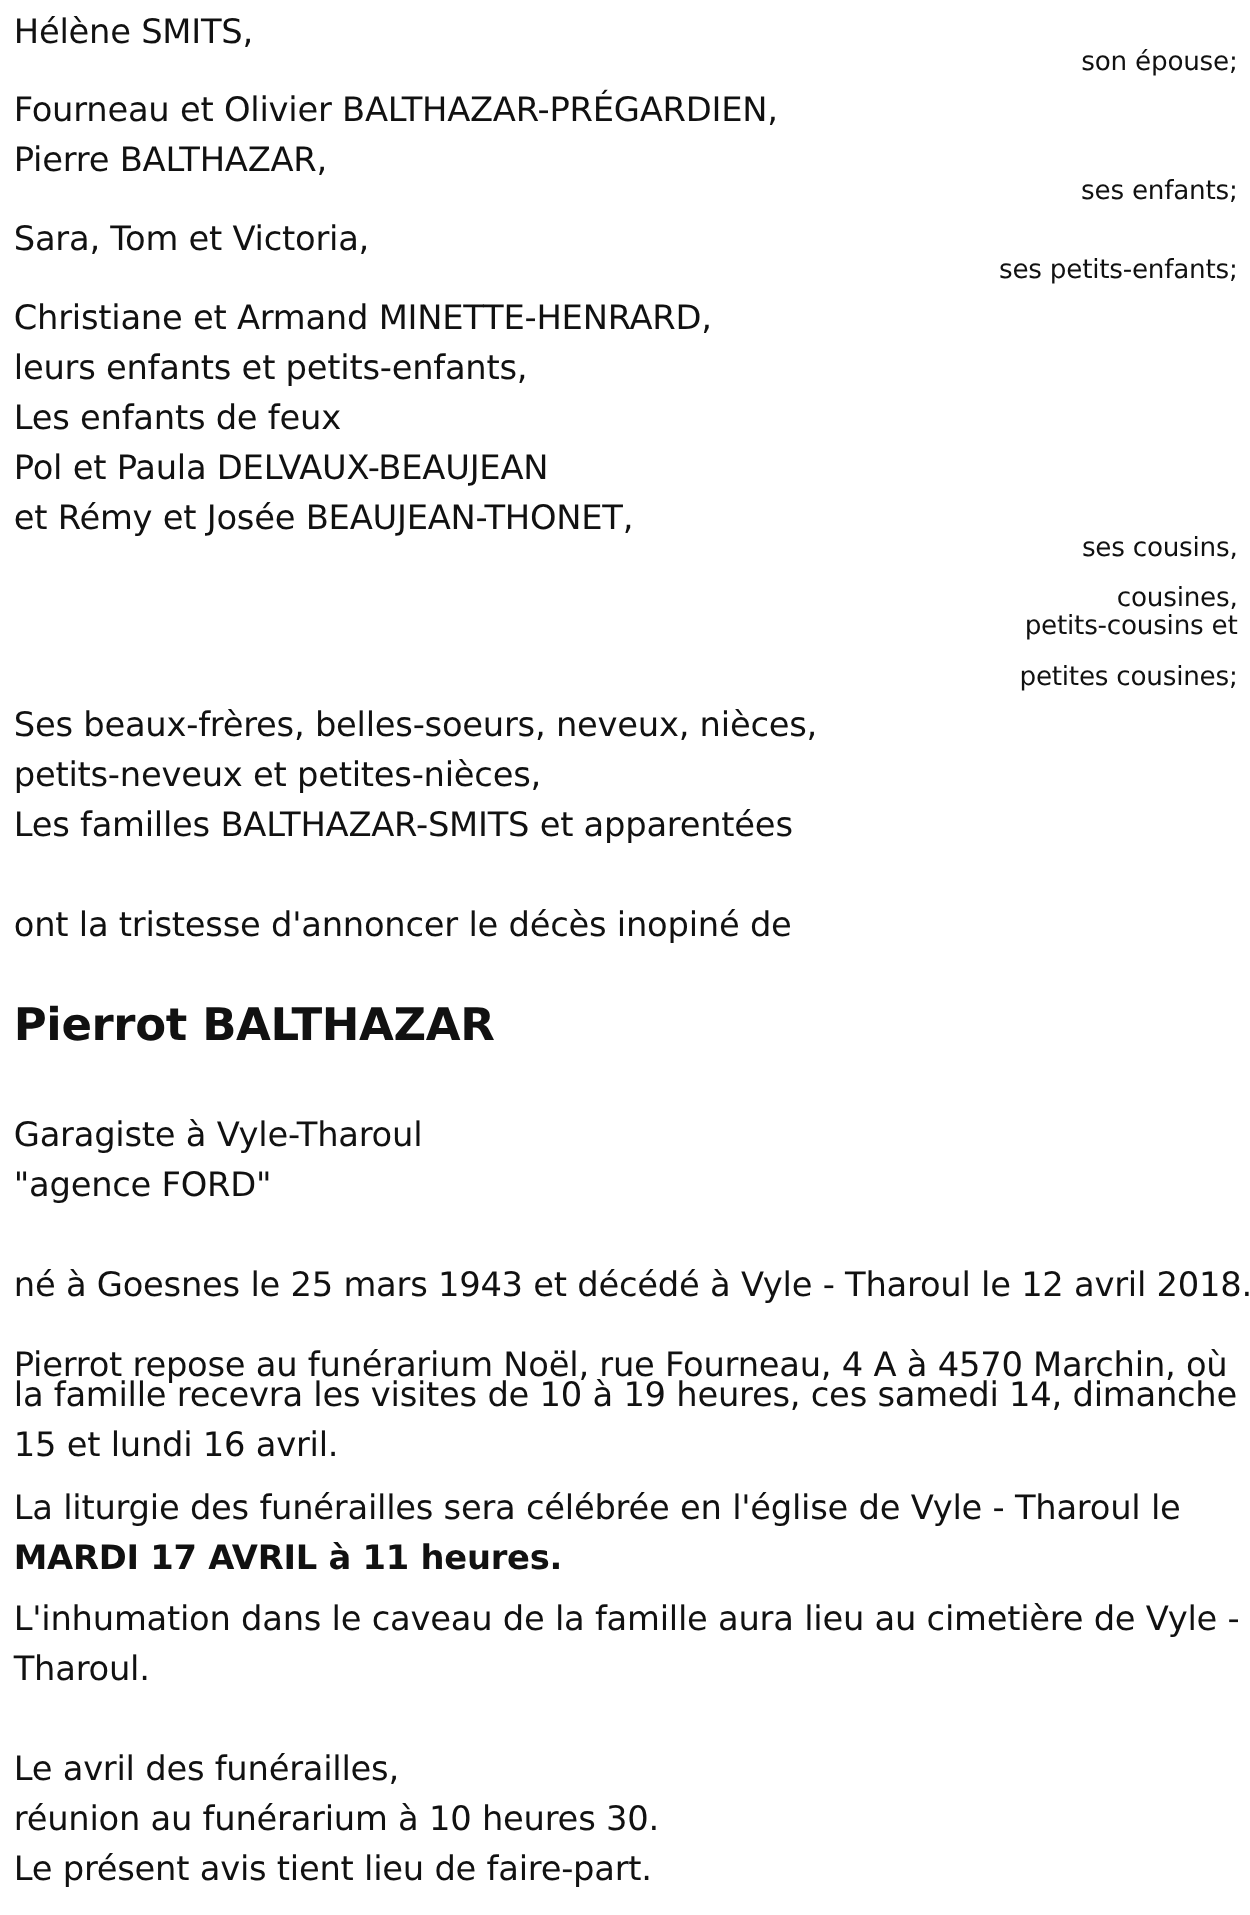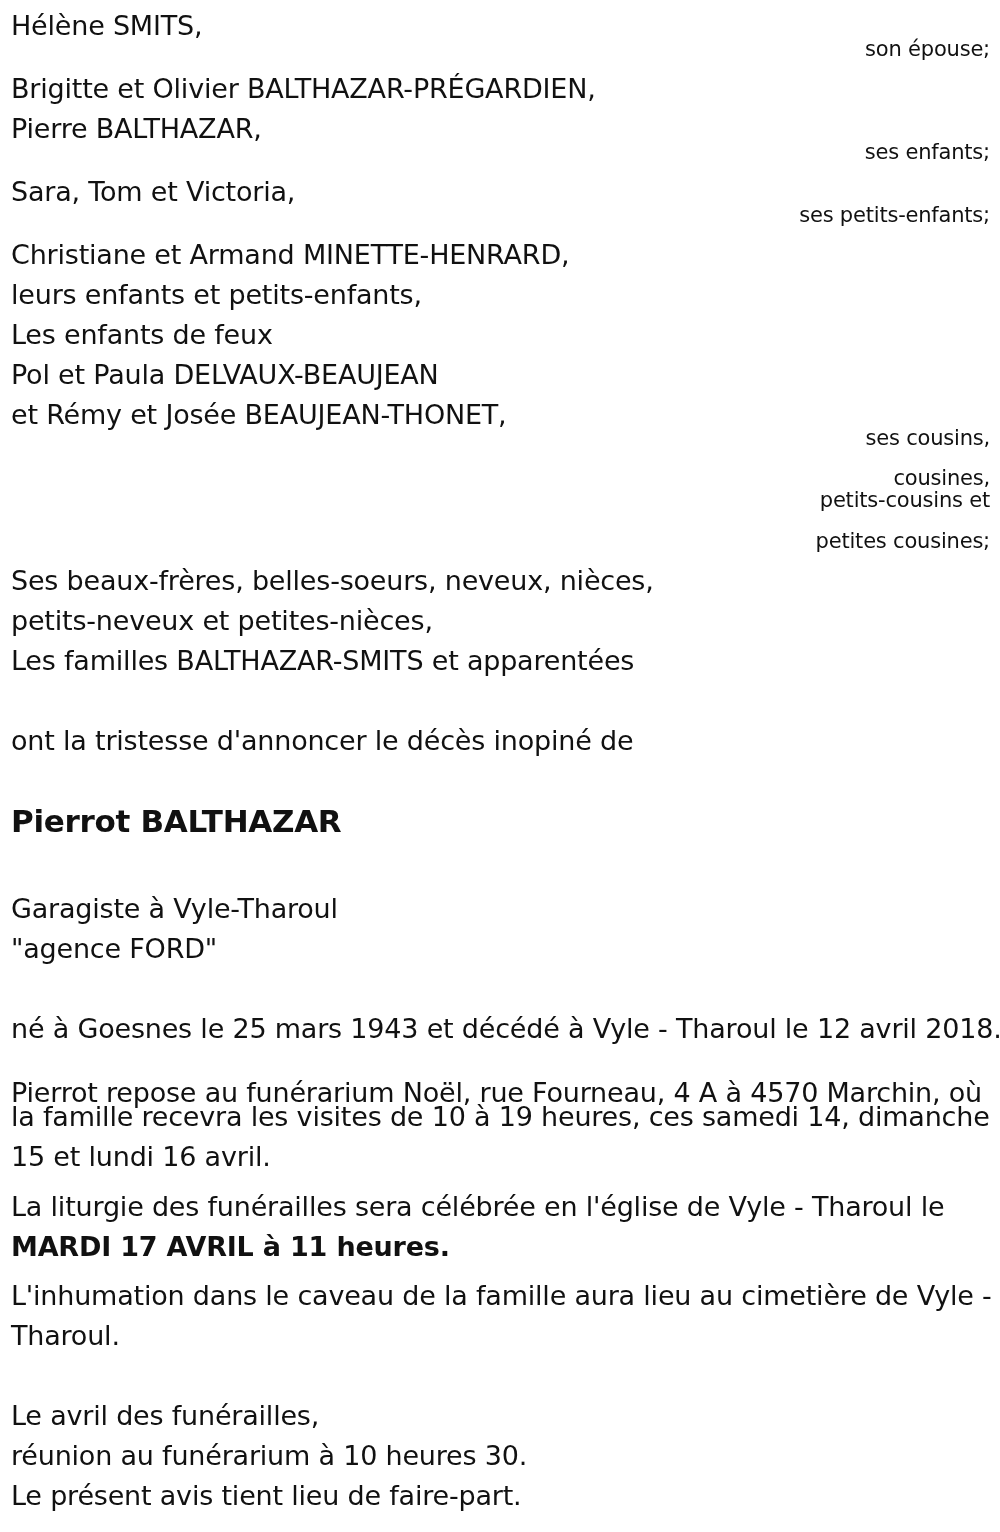--- a/index.html
+++ b/index.html
@@ -4,32 +4,32 @@
 <style>
   html, body { margin: 0; padding: 0; background: #ffffff; }
   body {
     width: 1000px; height: 1532px; position: relative; overflow: hidden;
     font-family: "DejaVu Sans", sans-serif; color: #111111;
     font-size: 23px;
   }
   .doc { position: absolute; left: 11px; top: 0; width: 979px; }
   .line { position: absolute; left: 0; white-space: nowrap; line-height: 30px; font-size: 27px; letter-spacing: -0.2px; }
   .rel { position: absolute; right: 0; white-space: nowrap; line-height: 26px; font-size: 21px; text-align: right; letter-spacing: -0.2px; }
-  .name { position: absolute; left: 0; font-weight: bold; font-size: 31px; line-height: 40px; letter-spacing: -0.3px; }
+  .name { position: absolute; left: 0; font-weight: bold; font-size: 36px; line-height: 40px; letter-spacing: -0.3px; }
   .bold { font-weight: bold; }
 </style>
 </head>
 <body>
 
 <div class="doc">
 
   <div class="line" style="top:11px">Hélène SMITS,</div>
   <div class="rel" style="top:36px">son épouse;</div>
 
-  <div class="line" style="top:74px">Brigitte et Olivier BALTHAZAR-PRÉGARDIEN,</div>
+  <div class="line" style="top:74px">Fourneau et Olivier BALTHAZAR-PRÉGARDIEN,</div>
   <div class="line" style="top:114px">Pierre BALTHAZAR,</div>
   <div class="rel" style="top:139px">ses enfants;</div>
 
   <div class="line" style="top:177px">Sara, Tom et Victoria,</div>
   <div class="rel" style="top:202px">ses petits-enfants;</div>
 
   <div class="line" style="top:240px">Christiane et Armand MINETTE-HENRARD,</div>
   <div class="line" style="top:280px">leurs enfants et petits-enfants,</div>
   <div class="line" style="top:320px">Les enfants de feux</div>
   <div class="line" style="top:360px">Pol et Paula DELVAUX-BEAUJEAN</div>

